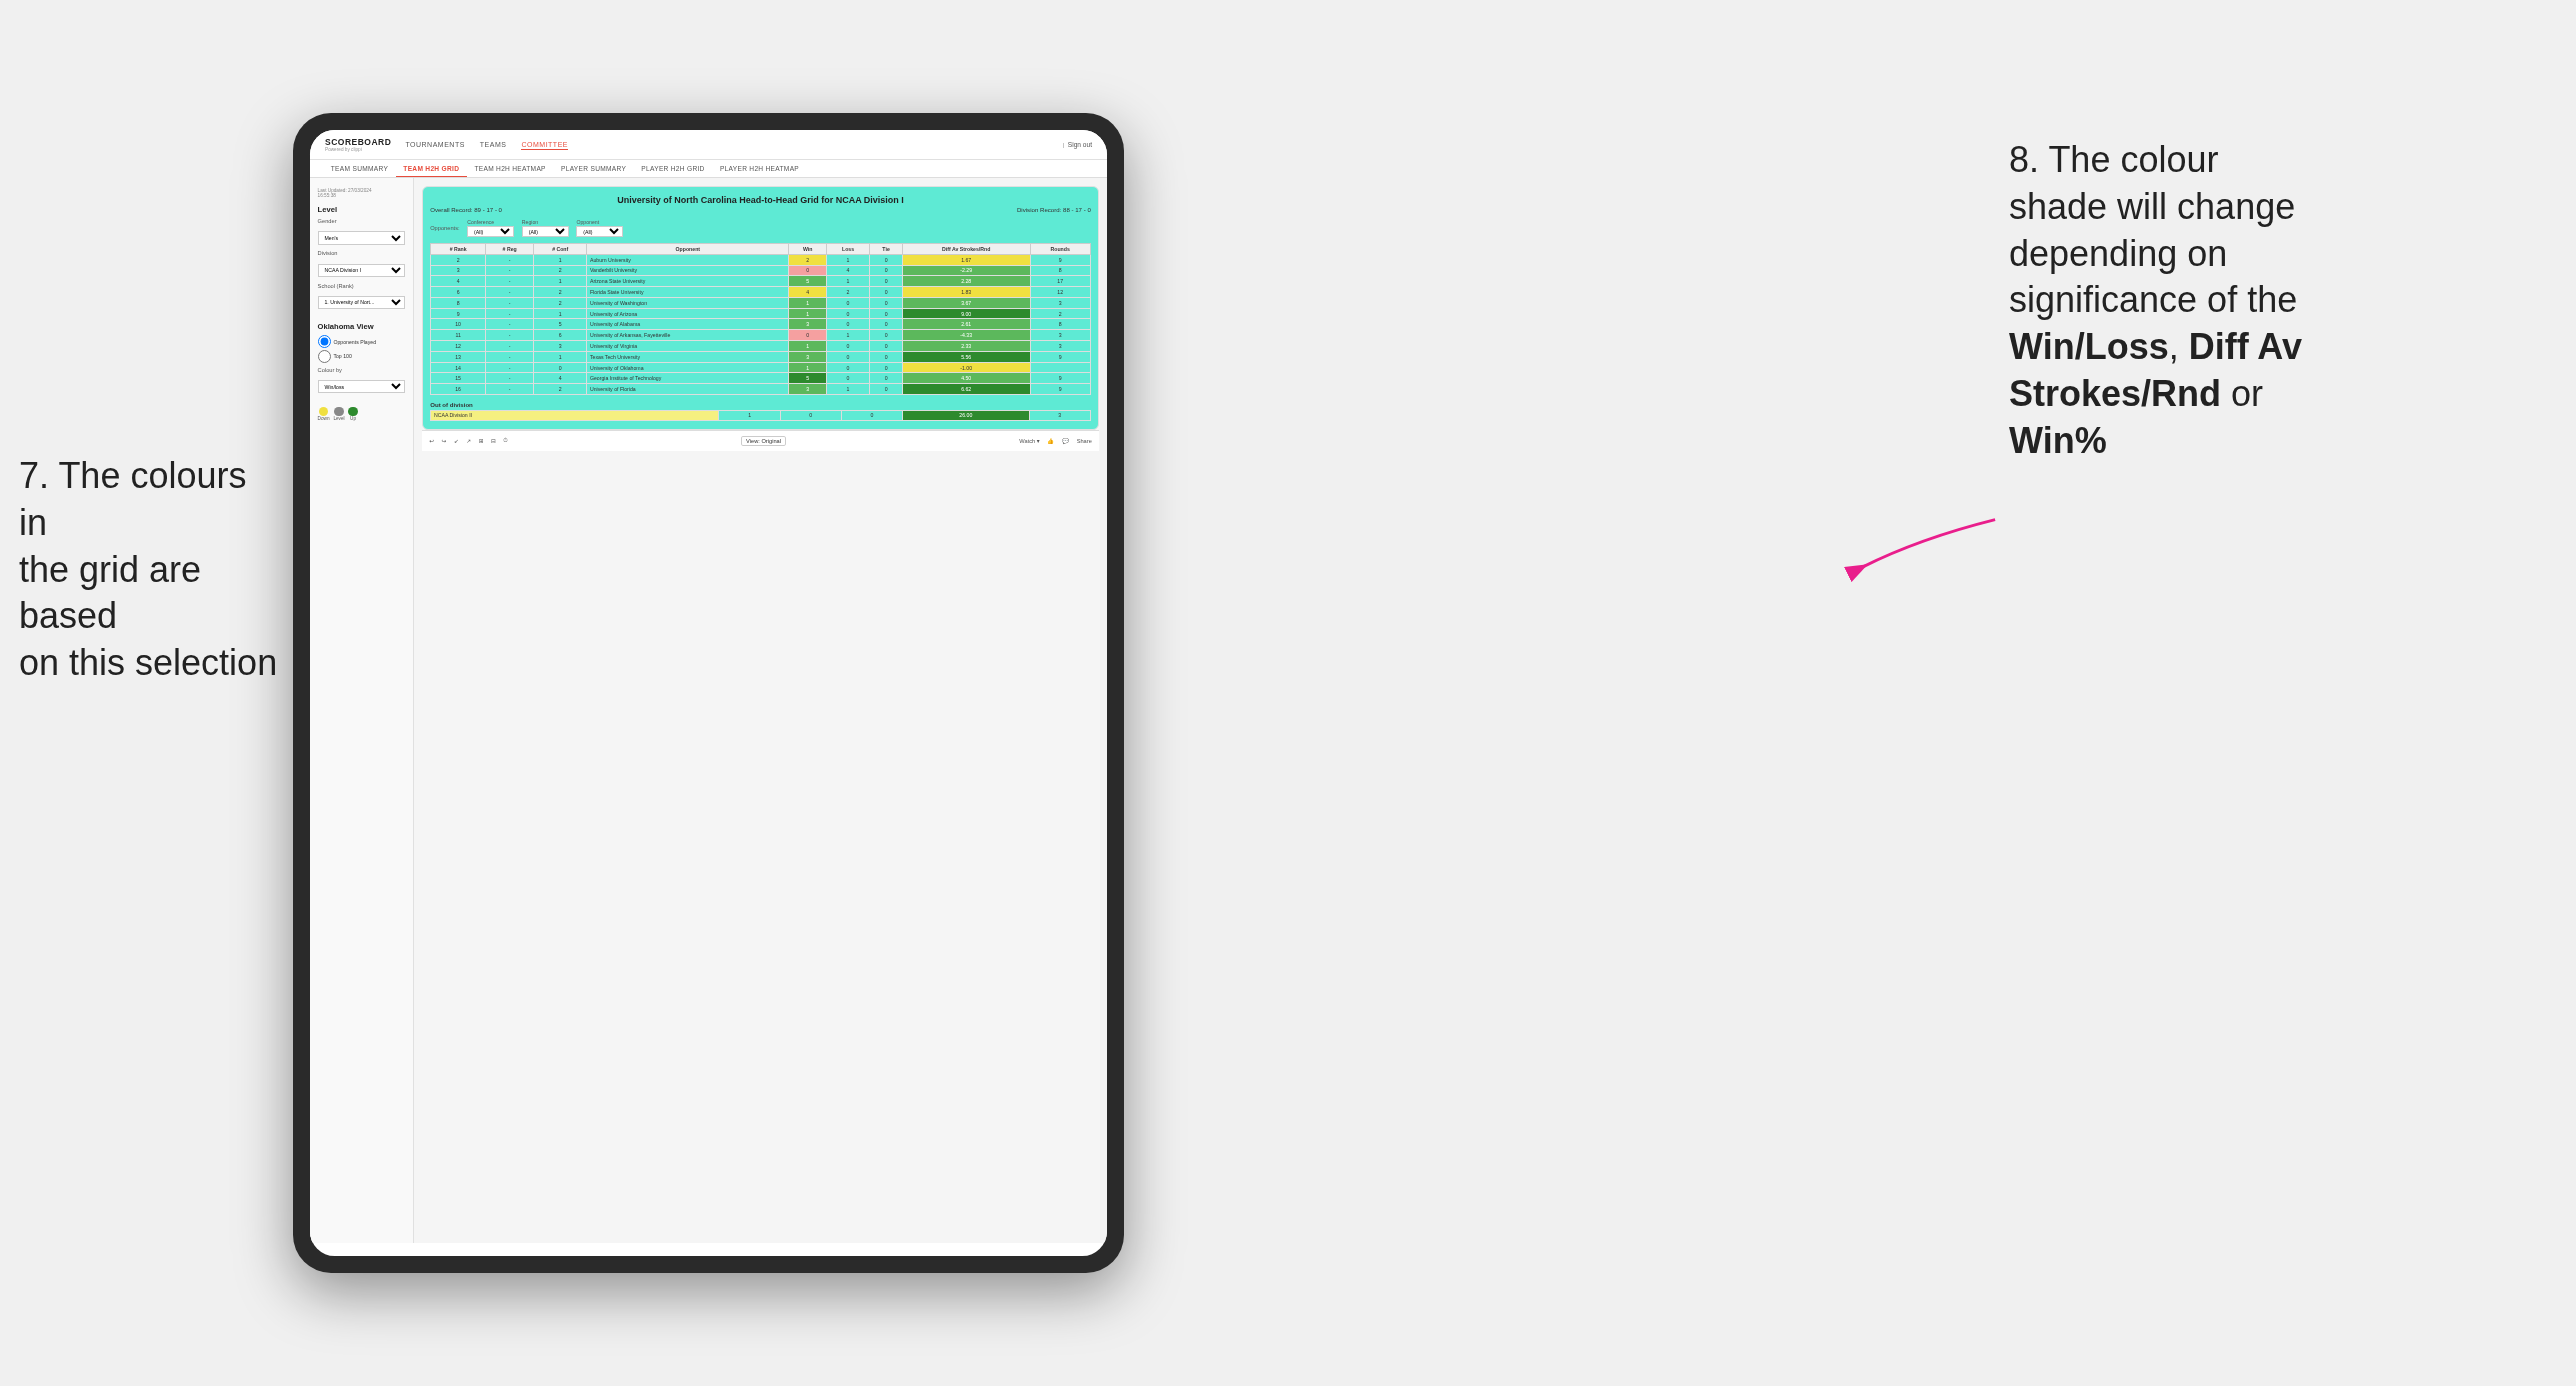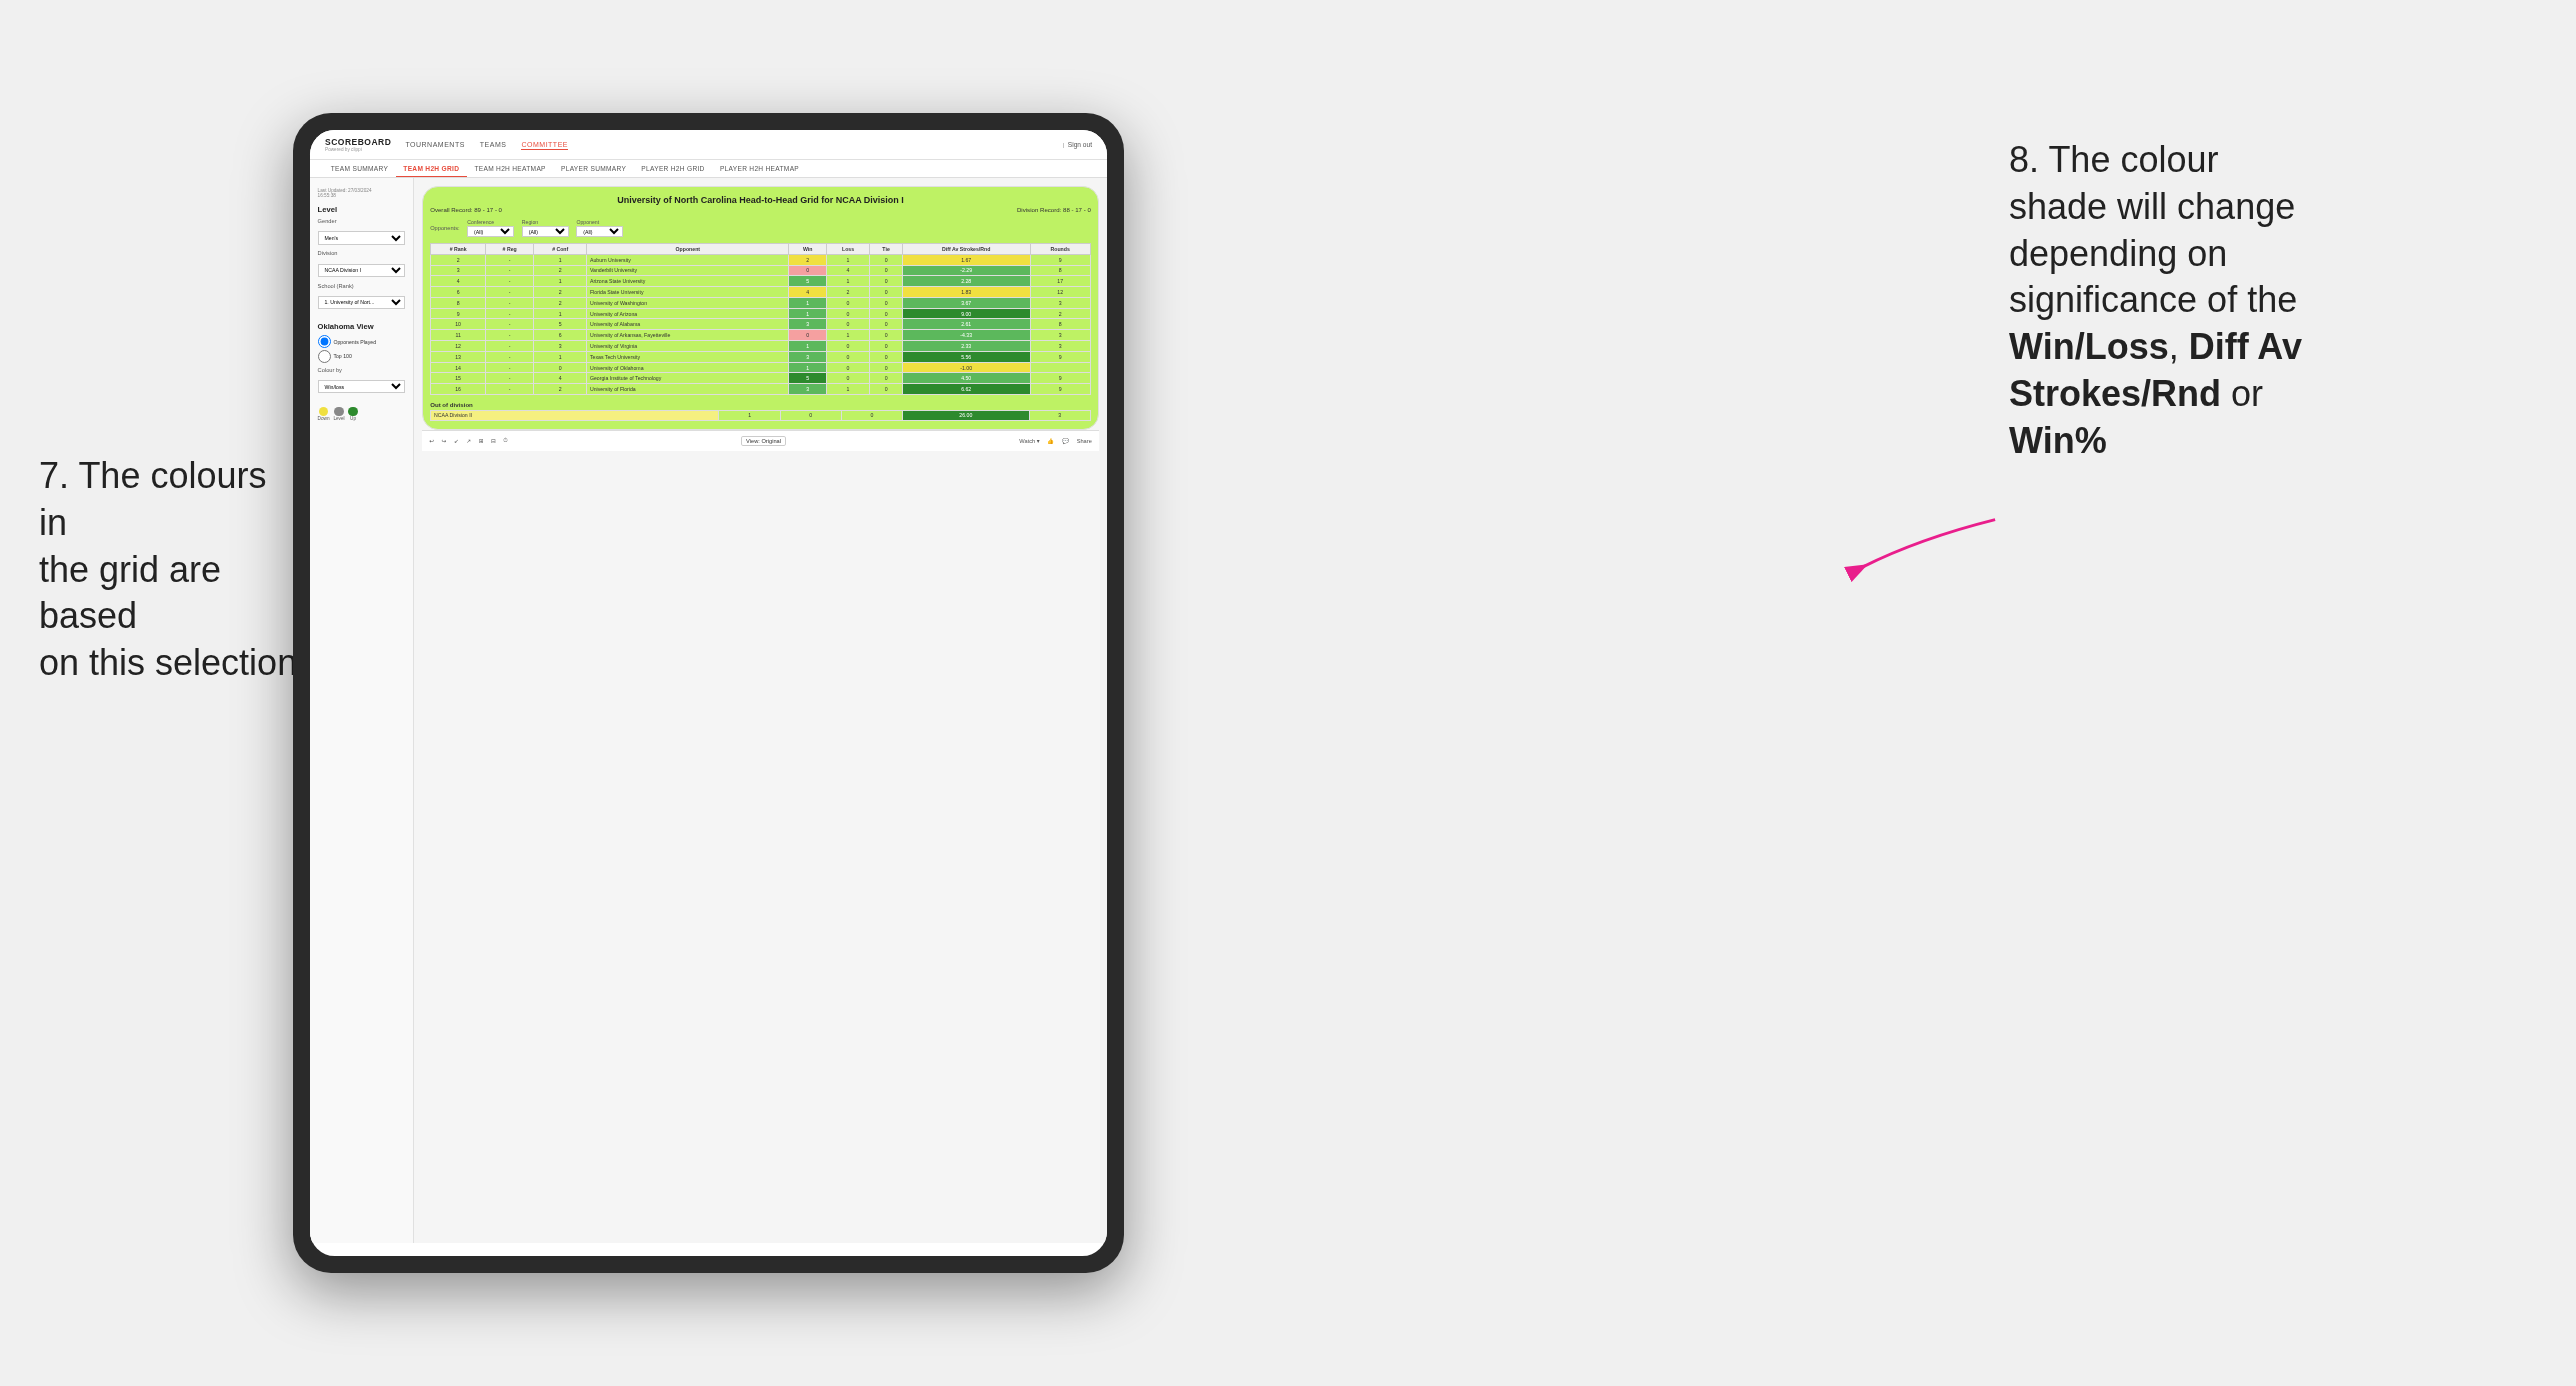--- a/index.html
+++ b/index.html
@@ -315,21 +315,20 @@
     
     .annotation {
       position: absolute;
       font-family: Arial, sans-serif;
     }
 
     .annotation-left {
       left: 19px;
       top: 453px;
       width: 264px;
-      margin-left: 20px;
     }
 
     .annotation-right {
       right: 19px;
       top: 137px;
       width: 548px;
     }
 
     .annotation-text {
       font-size: 36px;
@@ -484,21 +483,21 @@
             <div class="color-dot-label">Level</div>
           </div>
           <div style="text-align:center;">
             <div class="color-dot" style="background:#2d8a2d; margin:0 auto;"></div>
             <div class="color-dot-label">Up</div>
           </div>
         </div>
       </div>
 
       <div class="right-content">
-        <div style="background:#bef264; padding:7.6px; border-radius:16px; border:0.9px solid #e0e0e0;">
+        <div style="background:#5eead4; padding:7.6px; border-radius:6px; border:0.9px solid #e0e0e0;">
 
           <div class="grid-title">University of North Carolina Head-to-Head Grid for NCAA Division I</div>
 
           <div class="grid-records">
             <span>
               <span>Overall Record:</span> <span>89 - 17 - 0</span>
             </span>
             <span>
               <span>Division Record:</span> <span>88 - 17 - 0</span>
             </span>

